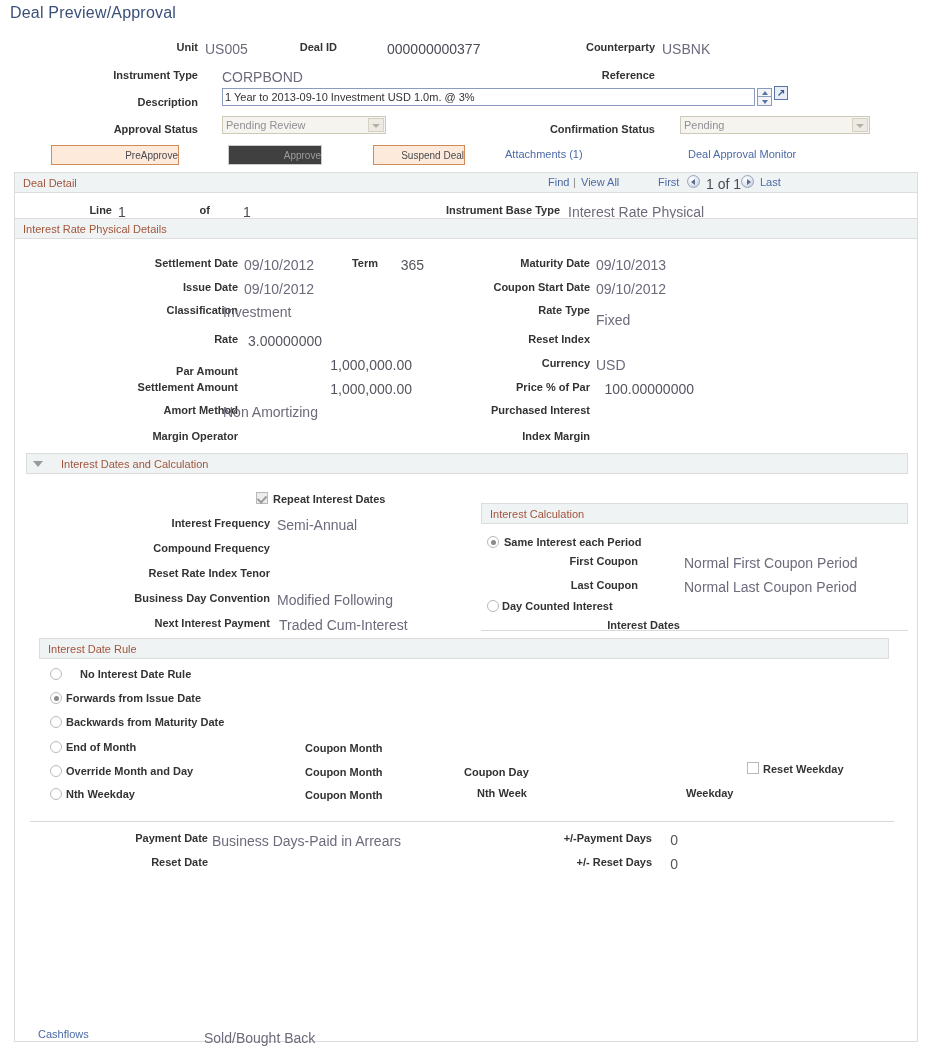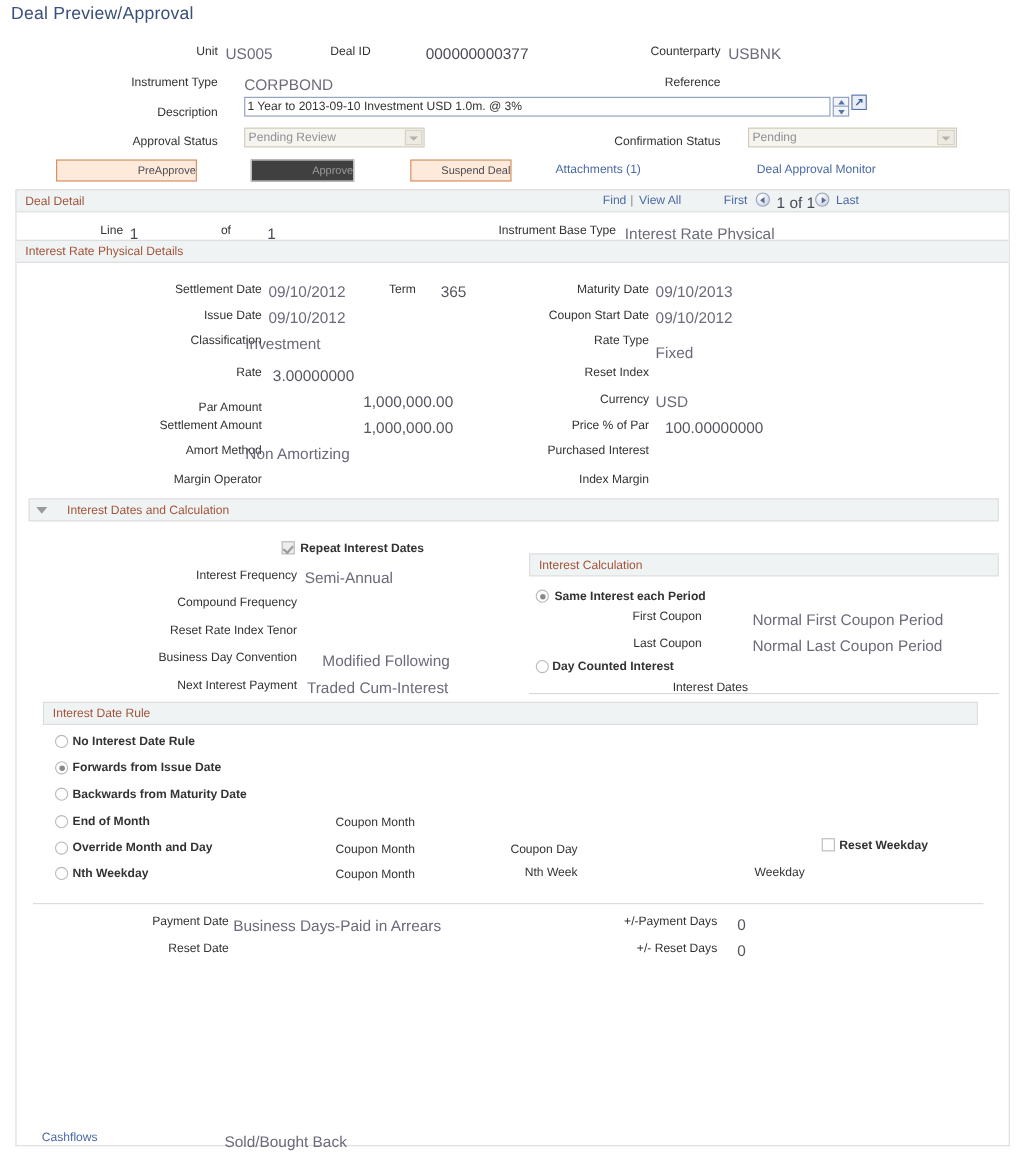--- a/index.html
+++ b/index.html
@@ -23,21 +23,21 @@
     top: 4px;
     font-size: 16px;
     color: #3b5079;
     font-weight: normal;
     letter-spacing: 0.2px;
   }
 
   
   .lbl {
     position: absolute;
-    font-weight: normal;
+    font-weight: bold;
     color: #333333;
     font-size: 11px;
     text-align: right;
     white-space: nowrap;
   }
   .val {
     position: absolute;
     color: #6b6b7b;
     font-size: 14px;
     white-space: nowrap;
@@ -412,21 +412,21 @@
 <div class="lbl" style="left:110px;top:517px;width:160px;">Interest Frequency</div>
 <div class="val" style="left:277px;top:517px;">Semi-Annual</div>
 
 <div class="lbl" style="left:110px;top:542px;width:160px;">Compound Frequency</div>
 <div class="val" style="left:277px;top:542px;"></div>
 
 <div class="lbl" style="left:110px;top:567px;width:160px;">Reset Rate Index Tenor</div>
 <div class="val" style="left:277px;top:567px;"></div>
 
 <div class="lbl" style="left:110px;top:592px;width:160px;">Business Day Convention</div>
-<div class="val" style="left:277px;top:592px;margin-left:16px;">Modified Following</div>
+<div class="val" style="left:277px;top:592px;">Modified Following</div>
 
 <div class="lbl" style="left:110px;top:617px;width:160px;">Next Interest Payment</div>
 <div class="val" style="left:279px;top:617px;">Traded Cum-Interest</div>
 
 <div class="grpbar" style="left:481px;top:503px;width:427px;height:21px;">
   <span>Interest Calculation</span>
 </div>
 <div class="hr" style="left:481px;top:630px;width:427px;"></div>
 
 <div class="radio on" style="left:487px;top:536px;"></div>
@@ -442,21 +442,21 @@
 <div class="optlabel" style="left:502px;top:600px;">Day Counted Interest</div>
 
 <div class="lbl" style="left:520px;top:619px;width:160px;">Interest Dates</div>
 <div class="val" style="left:690px;top:619px;"></div>
 
 <div class="grpbar" style="left:39px;top:638px;width:850px;height:21px;">
   <span>Interest Date Rule</span>
 </div>
 
 <div class="radio" style="left:50px;top:668px;"></div>
-<div class="optlabel" style="left:66px;top:668px;">No Interest Date Rule</div>
+<div class="optlabel" style="left:80px;top:668px;">No Interest Date Rule</div>
 
 <div class="radio on" style="left:50px;top:692px;"></div>
 <div class="optlabel" style="left:66px;top:692px;">Forwards from Issue Date</div>
 
 <div class="radio" style="left:50px;top:716px;"></div>
 <div class="optlabel" style="left:66px;top:716px;">Backwards from Maturity Date</div>
 
 <div class="radio" style="left:50px;top:741px;"></div>
 <div class="optlabel" style="left:66px;top:741px;">End of Month</div>
 <div class="lbl" style="left:305px;top:742px;width:0;text-align:left;">Coupon Month</div>

